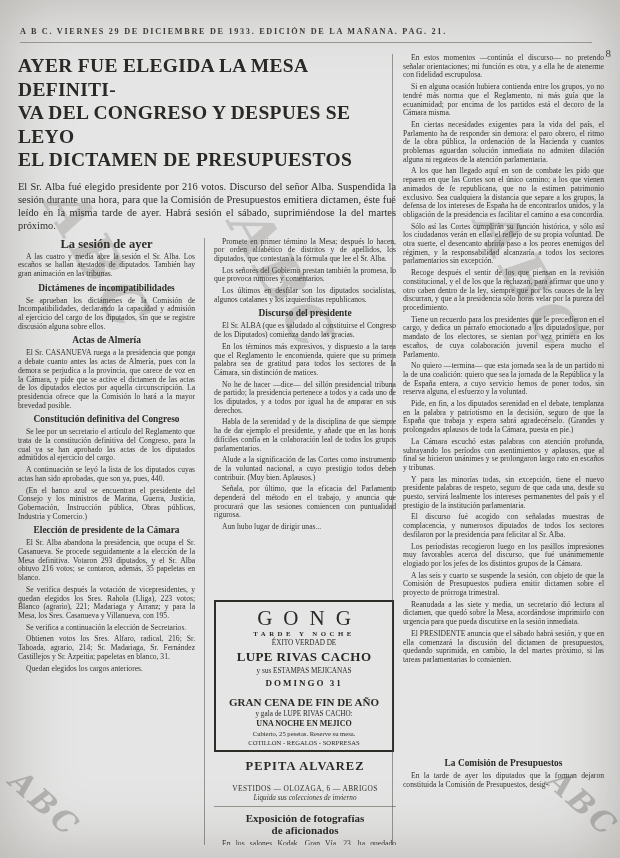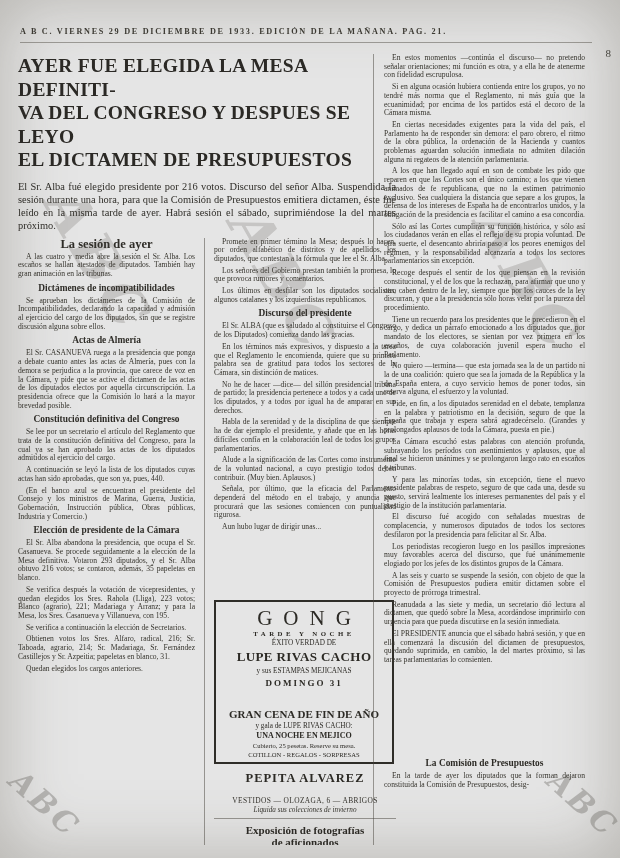--- a/index.html
+++ b/index.html
@@ -33,32 +33,32 @@
   .b { margin:0 0 3px; font-size:7.6px; line-height:8.7px; text-align:justify; text-indent:8px; color:#35332c; }
   .sec { margin:4px 0 3px; font-size:9.4px; line-height:11px; font-weight:bold; text-align:center; color:#2e2c27; }
   .sec-lg { font-size:12.5px; margin-top:1px; }
 
   .gong { border:2px solid #2f2d28; margin:2px 2px 4px 0; padding:5px 4px 4px; text-align:center; color:#2c2a25; }
   .gong-name { font-size:21px; font-weight:normal; letter-spacing:11px; padding-left:11px; line-height:22px; }
   .gong-sub { font-size:6.8px; letter-spacing:3.5px; margin-top:1px; font-weight:bold; }
   .gong-line { font-size:7.2px; margin-top:2px; }
   .gong-star { font-size:13px; font-weight:bold; margin-top:2px; letter-spacing:.4px; }
   .gong-date { font-size:9px; font-weight:bold; letter-spacing:2px; margin-top:3px; }
-  .gong-event { font-size:11px; font-weight:bold; margin-top:20px; }
+  .gong-event { font-size:11px; font-weight:bold; margin-top:8px; }
   .gong-bold-sm { font-size:8px; font-weight:bold; margin-top:1px; }
   .gong-small { font-size:6.6px; margin-top:2px; }
 
   .pepita { text-align:center; padding:3px 0 4px; border-bottom:1px solid rgba(70,66,58,.5); }
   .pepita-name { font-size:12.5px; font-weight:bold; letter-spacing:1px; color:#2c2a25; }
   .pepita-line { font-size:7.4px; margin-top:10px; letter-spacing:.4px; }
   .pepita-line2 { font-size:7.2px; font-style:italic; margin-top:1px; }
 
   .expo-h { font-size:11px; font-weight:bold; text-align:center; margin:5px 0 3px; line-height:12.5px; color:#2c2a25; }
 
-  .col3 { position:absolute; left:373px; top:54px; width:212px; height:791px;
+  .col3 { position:absolute; left:392px; top:54px; width:212px; height:791px;
           border-left:1px solid rgba(70,66,58,.5); padding-left:10px; box-sizing:border-box; overflow:hidden; }
   .col3-flow { height:700px; overflow:hidden; }
 
   .wm { position:absolute; font-family:"DejaVu Serif", serif; font-weight:bold; font-style:italic;
         color:rgba(74,71,63,.20); pointer-events:none; z-index:3; }
   .wm-lg { font-size:56px; letter-spacing:6px; transform:rotate(60deg); }
   .wm-sm { font-size:30px; letter-spacing:3px; transform:rotate(42deg); color:rgba(74,71,63,.30); }
   .wm1 { left:22px;  top:228px; }
   .wm2 { left:206px; top:248px; }
   .wm3 { left:452px; top:248px; }

